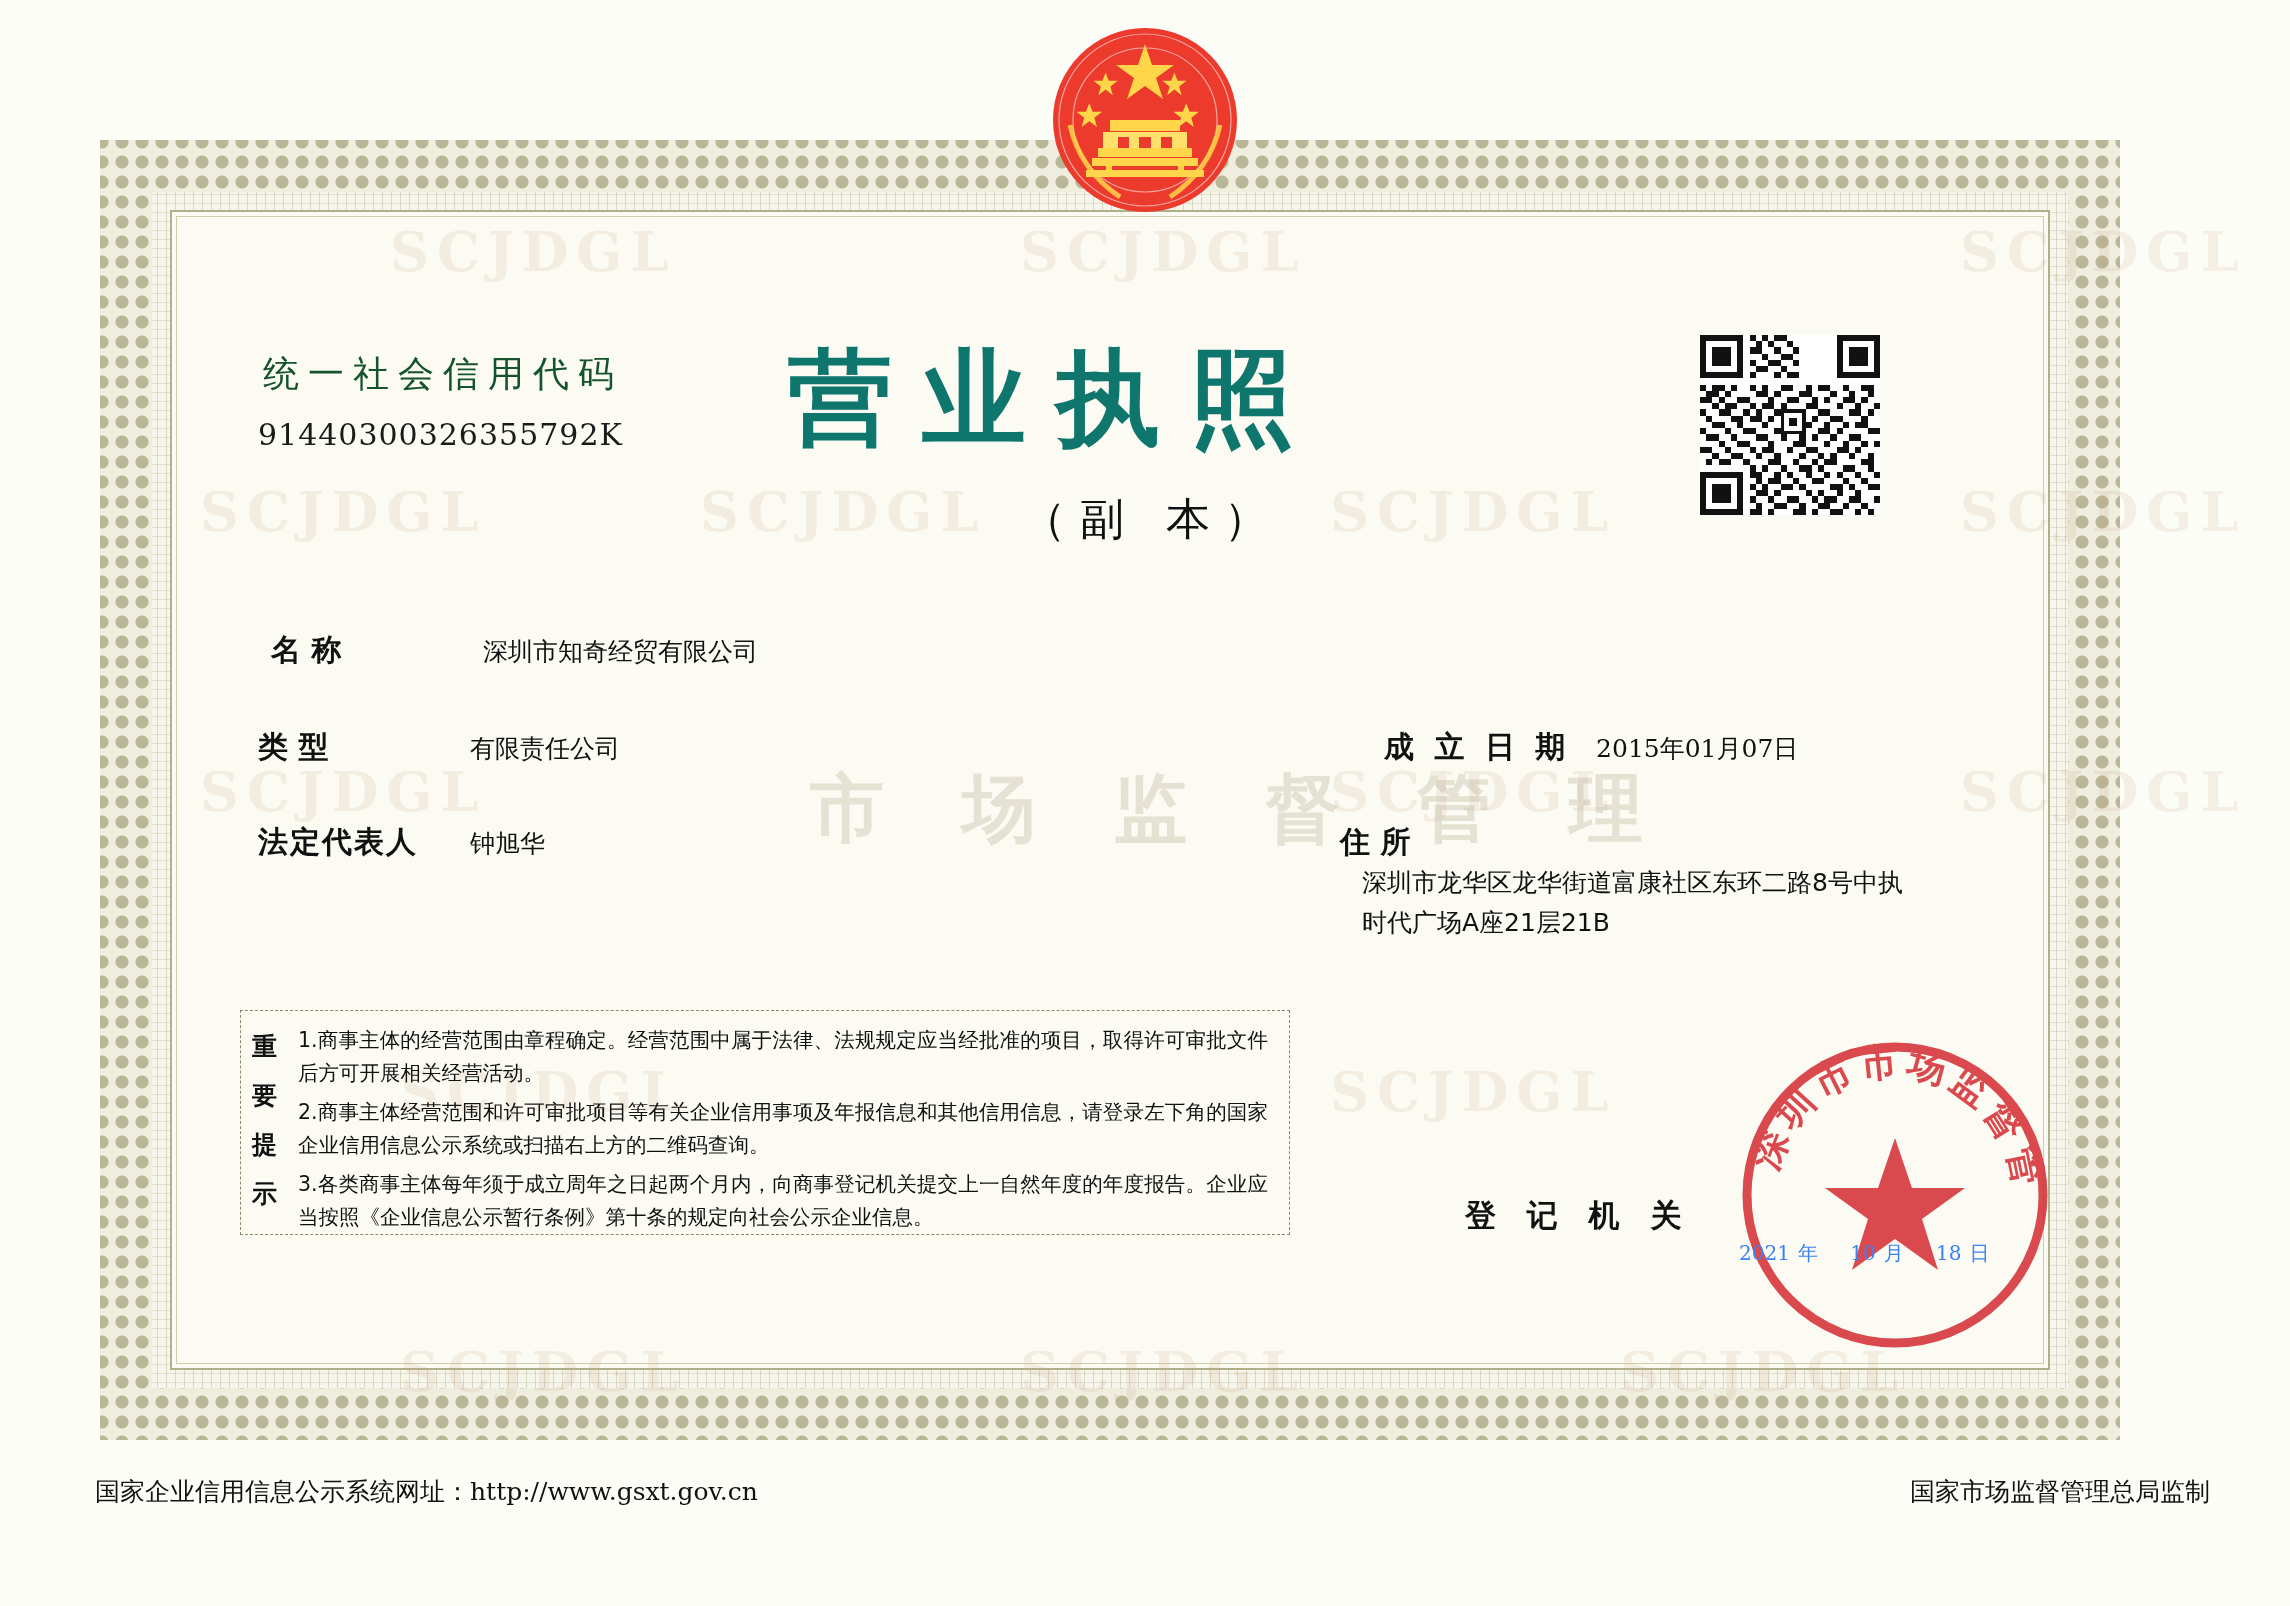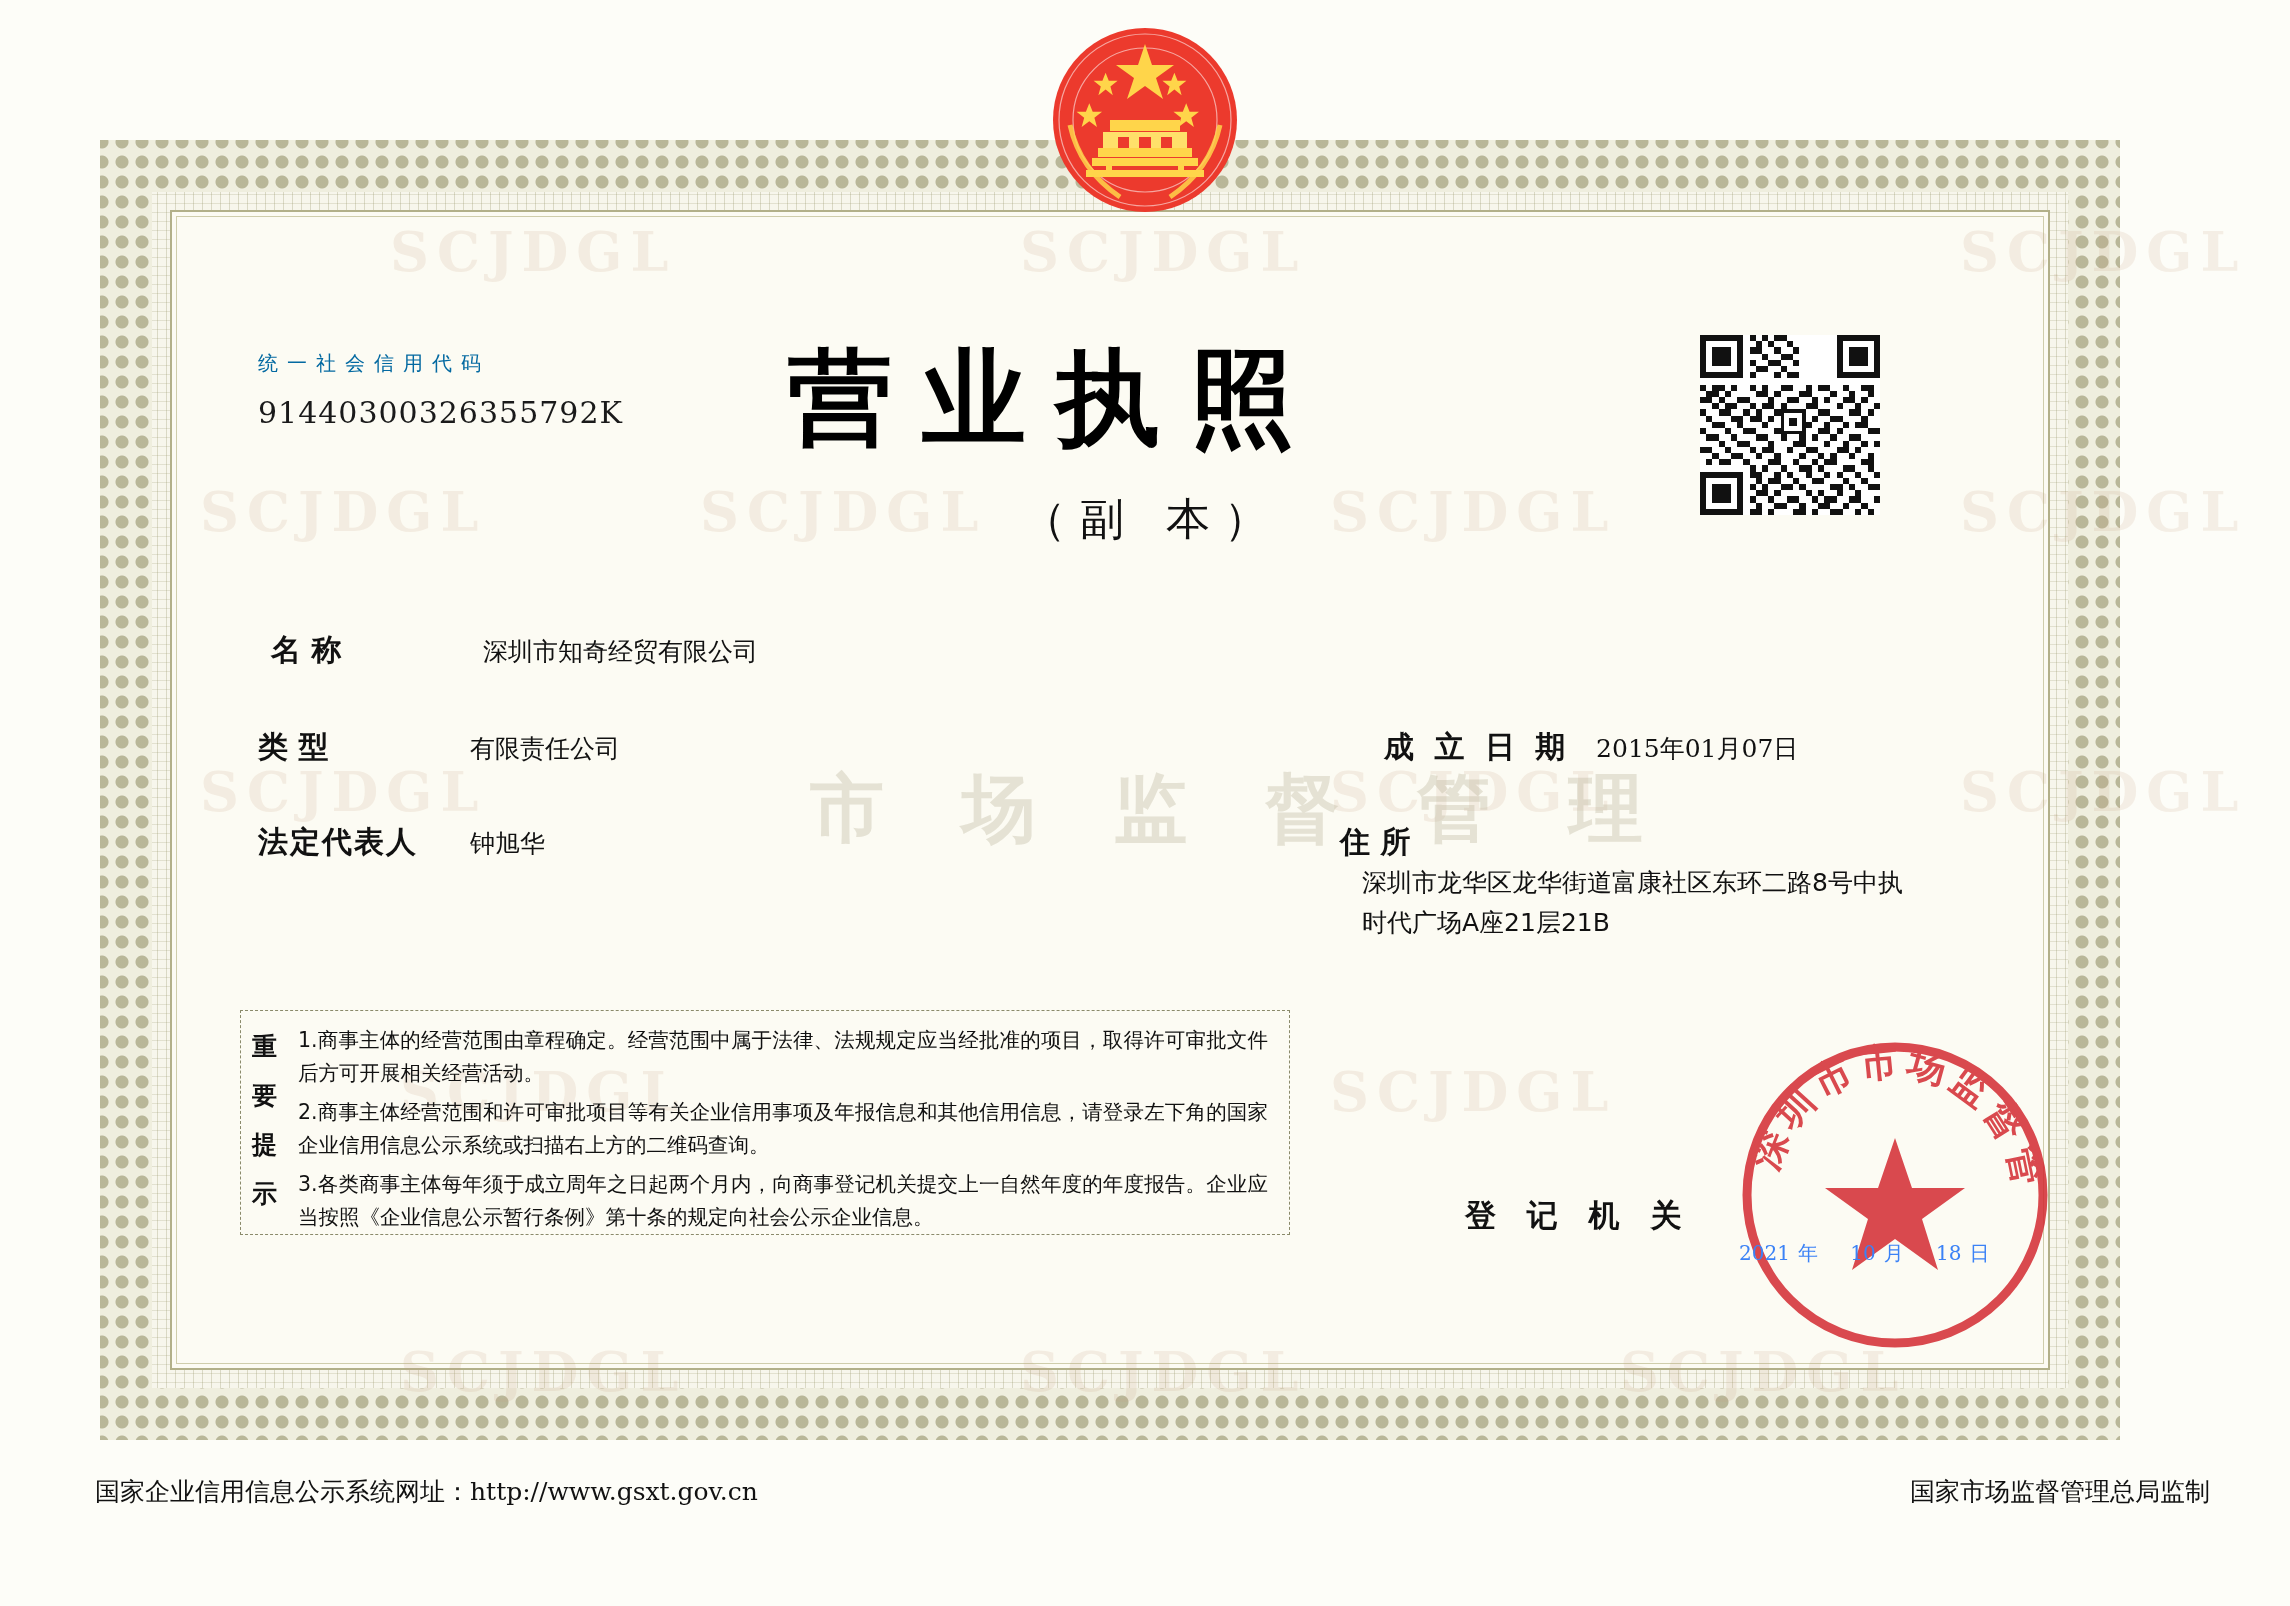--- a/index.html
+++ b/index.html
@@ -96,42 +96,43 @@
     z-index: 6;
   }
 
   
   .credit-block {
     position: absolute;
     left: 258px; top: 350px;
     z-index: 5;
   }
   .credit-label {
-    font-size: 20px;
+    font-size: 36px;
     letter-spacing: 9px;
-    color: #0369a1;
+    color: #14532d;
     font-family: "DejaVu Sans", "Liberation Sans", sans-serif;
+    text-align: right;
   }
   .credit-code {
     margin-top: 18px;
     font-size: 30px;
     letter-spacing: 1px;
     color: #1a1a1a;
     font-family: "DejaVu Serif", "Liberation Serif", serif;
   }
 
   .main-title {
     position: absolute;
     left: 0; top: 330px;
     width: 2082px;
     text-align: center;
     font-size: 104px;
     font-weight: bold;
     letter-spacing: 30px;
-    color: #000000;
+    color: #0f766e;
     text-indent: 30px;
     font-family: "DejaVu Sans", "Liberation Sans", sans-serif;
     z-index: 5;
   }
   .sub-title {
     position: absolute;
     left: 0; top: 490px;
     width: 2290px;
     text-align: center;
     font-size: 44px;

